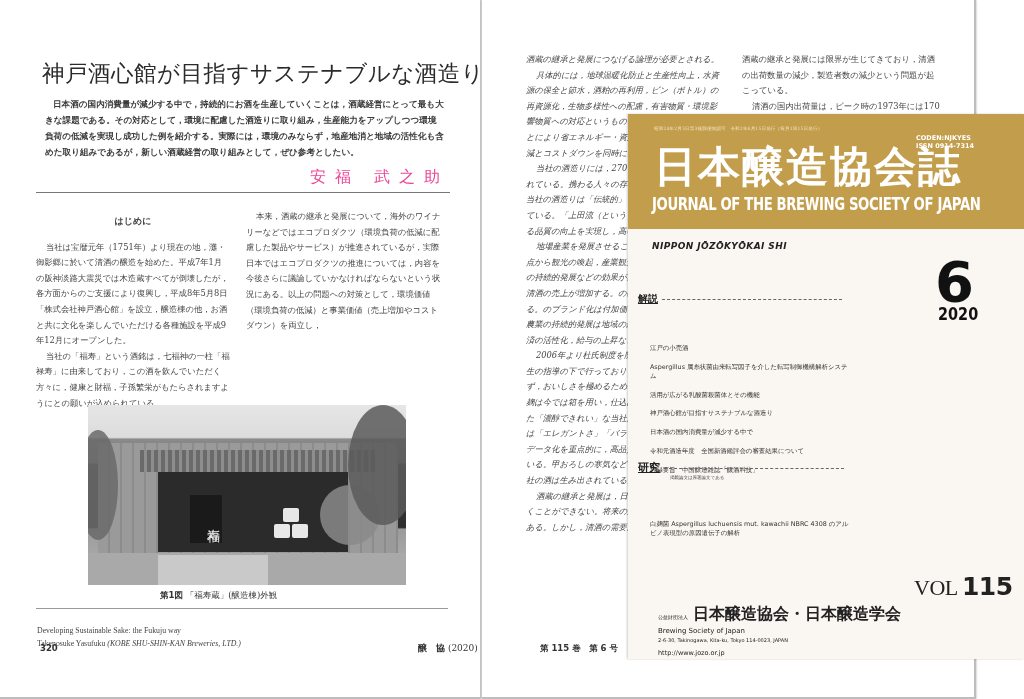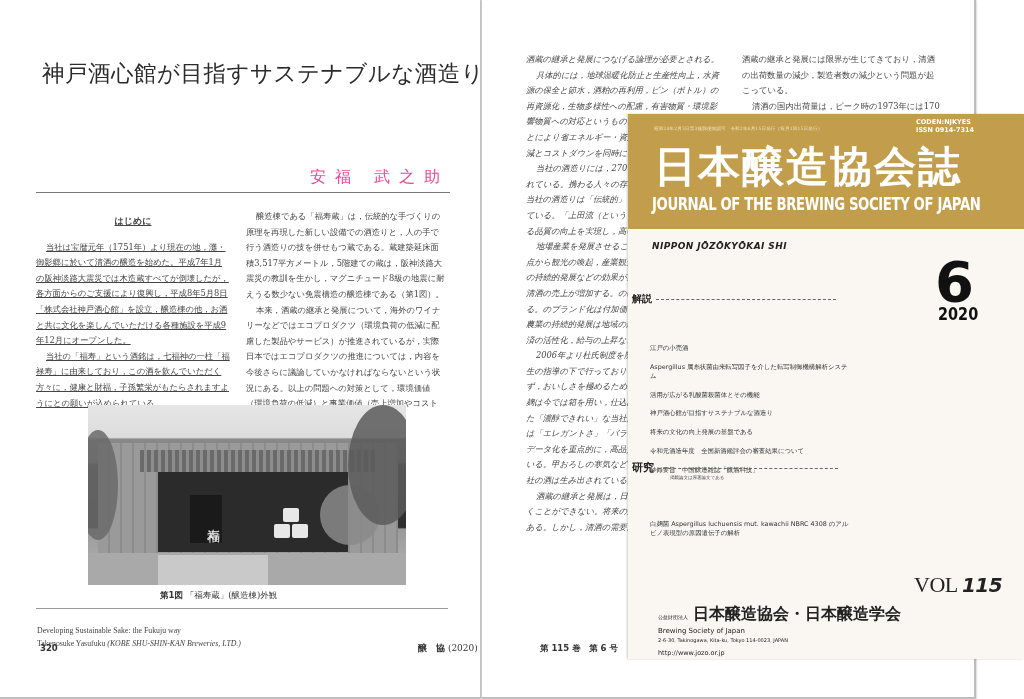--- a/index.html
+++ b/index.html
@@ -56,56 +56,58 @@
   .caption b { font-family: "DejaVu Sans", sans-serif; }
   .footer-en { position: absolute; left: 37px; top: 605px; font-size: 7.8px; line-height: 13px; color: #444; font-family: "Liberation Serif", serif; margin-top: 12px; }
   .footer-en .italic { font-style: italic; }
   .folio { position: absolute; font-family: "DejaVu Sans", sans-serif; font-weight: bold; font-size: 8.5px; color: #333; }
   .journal-mark { position: absolute; font-size: 9px; color: #333; }
 
   
   .cover { position: absolute; left: 628px; top: 114px; width: 396px; height: 545px; background: #faf7f2; box-shadow: -1px 0 2px rgba(0,0,0,0.2); }
   .cover .band { position: absolute; left: 0; top: 0; width: 396px; height: 115px; background: #c29d4b; }
   .cover .band-note { position: absolute; left: 26px; top: 12px; font-size: 4.5px; color: #f2e3bf; white-space: nowrap; letter-spacing: 0.2px; }
-  .cover .coden { position: absolute; left: 288px; top: 4px; font-family: "DejaVu Sans", sans-serif; font-weight: bold; font-size: 6.5px; line-height: 8px; color: #fff; }
+  .cover .coden { position: absolute; left: 288px; top: 20px; font-family: "DejaVu Sans", sans-serif; font-weight: bold; font-size: 6.5px; line-height: 8px; color: #fff; }
   .cover .title-jp { position: absolute; left: 26px; top: 30px; font-family: "DejaVu Sans", sans-serif; font-weight: bold; font-size: 42px; color: #fff; letter-spacing: 2px; line-height: 46px; white-space: nowrap; text-align: right; }
   .cover .title-en { position: absolute; left: 24px; top: 80px; font-family: "DejaVu Sans", sans-serif; font-weight: bold; font-size: 17px; color: #fff; transform: scaleX(0.78); transform-origin: left; white-space: nowrap; letter-spacing: -0.5px; }
   .cover .nippon { position: absolute; left: 24px; top: 127px; font-family: "DejaVu Sans", sans-serif; font-weight: bold; font-style: italic; font-size: 9px; color: #222; letter-spacing: 0.4px; }
   .cover .issue-no { position: absolute; left: 307px; top: 140px; font-family: "DejaVu Sans", sans-serif; font-weight: bold; font-size: 56px; color: #111; line-height: 56px; }
   .cover .year { position: absolute; left: 310px; top: 190px; font-family: "DejaVu Sans", sans-serif; font-weight: bold; font-size: 17px; color: #111; transform: scaleX(0.85); transform-origin: left; }
-  .cover .sect { position: absolute; left: 4px; font-family: "DejaVu Sans", sans-serif; font-weight: bold; color: #222; }
+  .cover .sect { position: absolute; left: 10px; font-family: "DejaVu Sans", sans-serif; font-weight: bold; color: #222; text-decoration: underline; }
   .cover .sect .dash { display: inline-block; width: 180px; border-bottom: 1px dashed #666; margin-left: 4px; vertical-align: middle; }
   .cover .toc { position: absolute; left: 22px; width: 280px; font-family: "DejaVu Sans", sans-serif; font-size: 6.4px; color: #333; margin-top: 32px; }
   .cover .toc-item { margin: 0 0 9.8px 0; line-height: 9px; }
   .cover .sub-note { position: absolute; left: 42px; top: 361px; font-family: "DejaVu Sans", sans-serif; font-size: 4.5px; color: #444; }
   .cover .vol { position: absolute; left: 286px; top: 458px; font-family: "Liberation Serif", serif; font-size: 22px; color: #222; letter-spacing: -0.5px; }
-  .cover .vol b { font-family: "DejaVu Sans", sans-serif; font-weight: bold; font-size: 20px; font-style: italic; }
+  .cover .vol b { font-family: "DejaVu Sans", sans-serif; font-weight: bold; font-size: 25px; }
   .cover .publisher { position: absolute; left: 30px; top: 490px; font-family: "DejaVu Sans", sans-serif; color: #222; }
   .cover .publisher .org-small { font-size: 5px; }
   .cover .publisher .org { font-size: 16px; font-weight: bold; }
   .cover .publisher .en { font-size: 7px; margin-top: 2px; }
   .cover .publisher .addr { font-size: 5px; margin-top: 2px; }
   .cover .publisher .url { font-size: 6.5px; margin-top: 6px; }
 </style>
 </head>
 <body>
 
 <div class="page" id="page-left">
   <div class="title">神戸酒心館が目指すサステナブルな酒造り</div>
+  <div class="abstract">
+    <p>日本酒の国内消費量が減少する中で，持続的にお酒を生産していくことは，酒蔵経営にとって最も大きな課題である。その対応として，環境に配慮した酒造りに取り組み，生産能力をアップしつつ環境負荷の低減を実現し成功した例を紹介する。実際には，環境のみならず，地産地消と地域の活性化も含めた取り組みであるが，新しい酒蔵経営の取り組みとして，ぜひ参考としたい。</p>
+  </div>
   <div class="author">安福 武之助</div>
   <div class="rule" style="left:36px; top:192px; width:414px;"></div>
 
-  <div class="col" style="left:36px; top:208px; width:194px;text-decoration:underline;">
+  <div class="col" style="left:36px; top:208px; width:194px;">
     <p class="heading">はじめに</p>
     <p>当社は宝暦元年（1751年）より現在の地，灘・御影郷に於いて清酒の醸造を始めた。平成7年1月の阪神淡路大震災では木造蔵すべてが倒壊したが，各方面からのご支援により復興し，平成8年5月8日「株式会社神戸酒心館」を設立，醸造棟の他，お酒と共に文化を楽しんでいただける各種施設を平成9年12月にオープンした。</p>
     <p>当社の「福寿」という酒銘は，七福神の一柱「福禄寿」に由来しており，この酒を飲んでいただく方々に，健康と財福，子孫繁栄がもたらされますようにとの願いが込められている。</p>
   </div>
 
   <div class="col" style="left:246px; top:209px; width:200px;">
-    <p>醸造棟である「福寿蔵」は，伝統的な手づくりの原理を再現した新しい設備での酒造りと，人の手で行う酒造りの技を併せもつ蔵である。蔵建築延床面積3,517平方メートル，5階建ての蔵は，阪神淡路大震災の教訓を生かし，マグニチュード8級の地震に耐えうる数少ない免震構造の醸造棟である（第1図）。</p>
     <p>本来，酒蔵の継承と発展について，海外のワイナリーなどではエコプロダクツ（環境負荷の低減に配慮した製品やサービス）が推進されているが，実際日本ではエコプロダクツの推進については，内容を今後さらに議論していかなければならないという状況にある。以上の問題への対策として，環境価値（環境負荷の低減）と事業価値（売上増加やコストダウン）を両立し，</p>
   </div>
 
   <div class="photo">
     <div class="wall"></div>
     <div class="roof"></div>
     <div class="entry"></div>
     <div class="noren">福寿</div>
     <div class="barrels">
       <div class="barrel" style="left:9px; top:0;"></div>
@@ -168,21 +170,21 @@
   <div class="year">2020</div>
 
   <div class="sect" style="top:178px; font-size:10px;">
     <span>解説</span><span class="dash"></span>
   </div>
   <div class="toc" style="top:198px;">
     <div class="toc-item">江戸の小売酒</div>
     <div class="toc-item" style="width:200px;">Aspergillus 属糸状菌由来転写因子を介した転写制御機構解析システム</div>
     <div class="toc-item">活用が広がる乳酸菌殺菌体とその機能</div>
     <div class="toc-item">神戸酒心館が目指すサステナブルな酒造り</div>
-    <div class="toc-item">将来の文化の向上発展の基盤である</div>
+    <div class="toc-item">日本酒の国内消費量が減少する中で</div>
     <div class="toc-item">令和元酒造年度　全国新酒鑑評会の審査結果について</div>
     <div class="toc-item">抄録要旨　中国醸造雑誌「釀酒科技」</div>
   </div>
   <div class="sect" style="top:346px; font-size:11px;">
     <span>研究</span><span class="dash"></span>
   </div>
   <div class="sub-note">掲載論文は原著論文である</div>
   <div class="toc" style="top:374px; width:200px;">
     <div class="toc-item">白麹菌 Aspergillus luchuensis mut. kawachii NBRC 4308 のアルビノ表現型の原因遺伝子の解析</div>
   </div>

